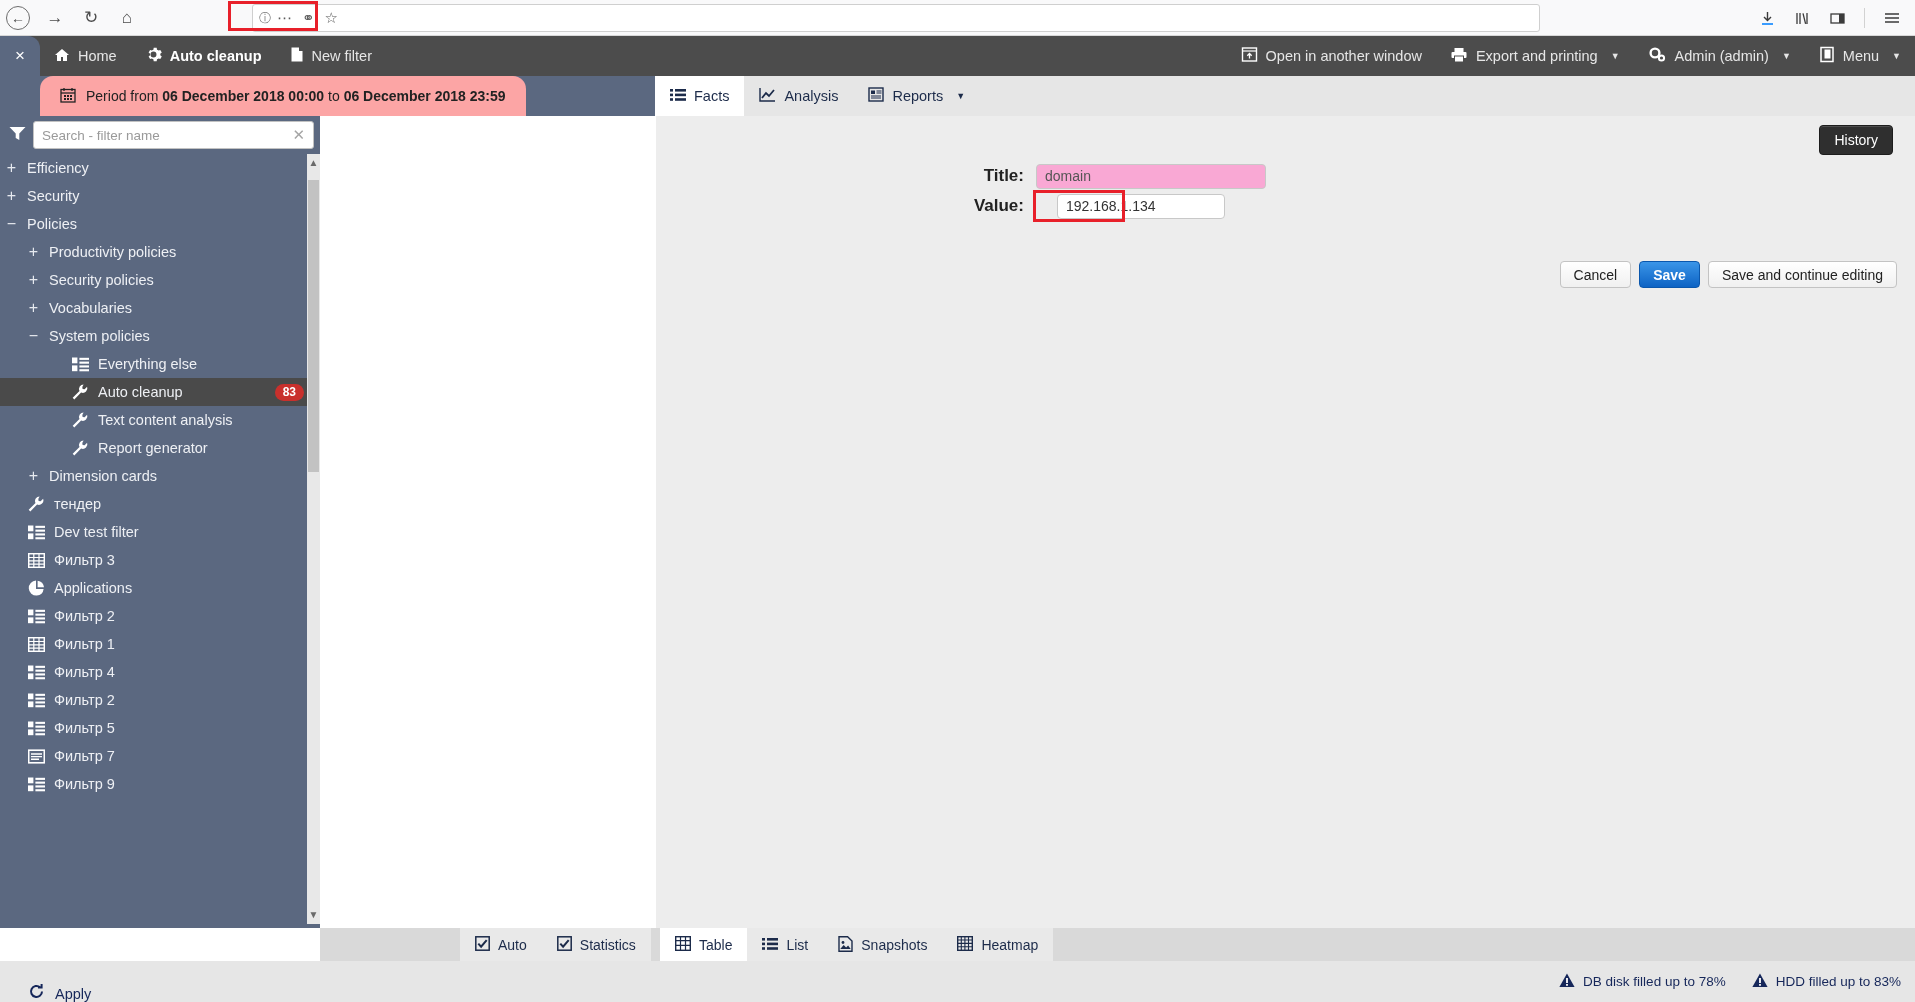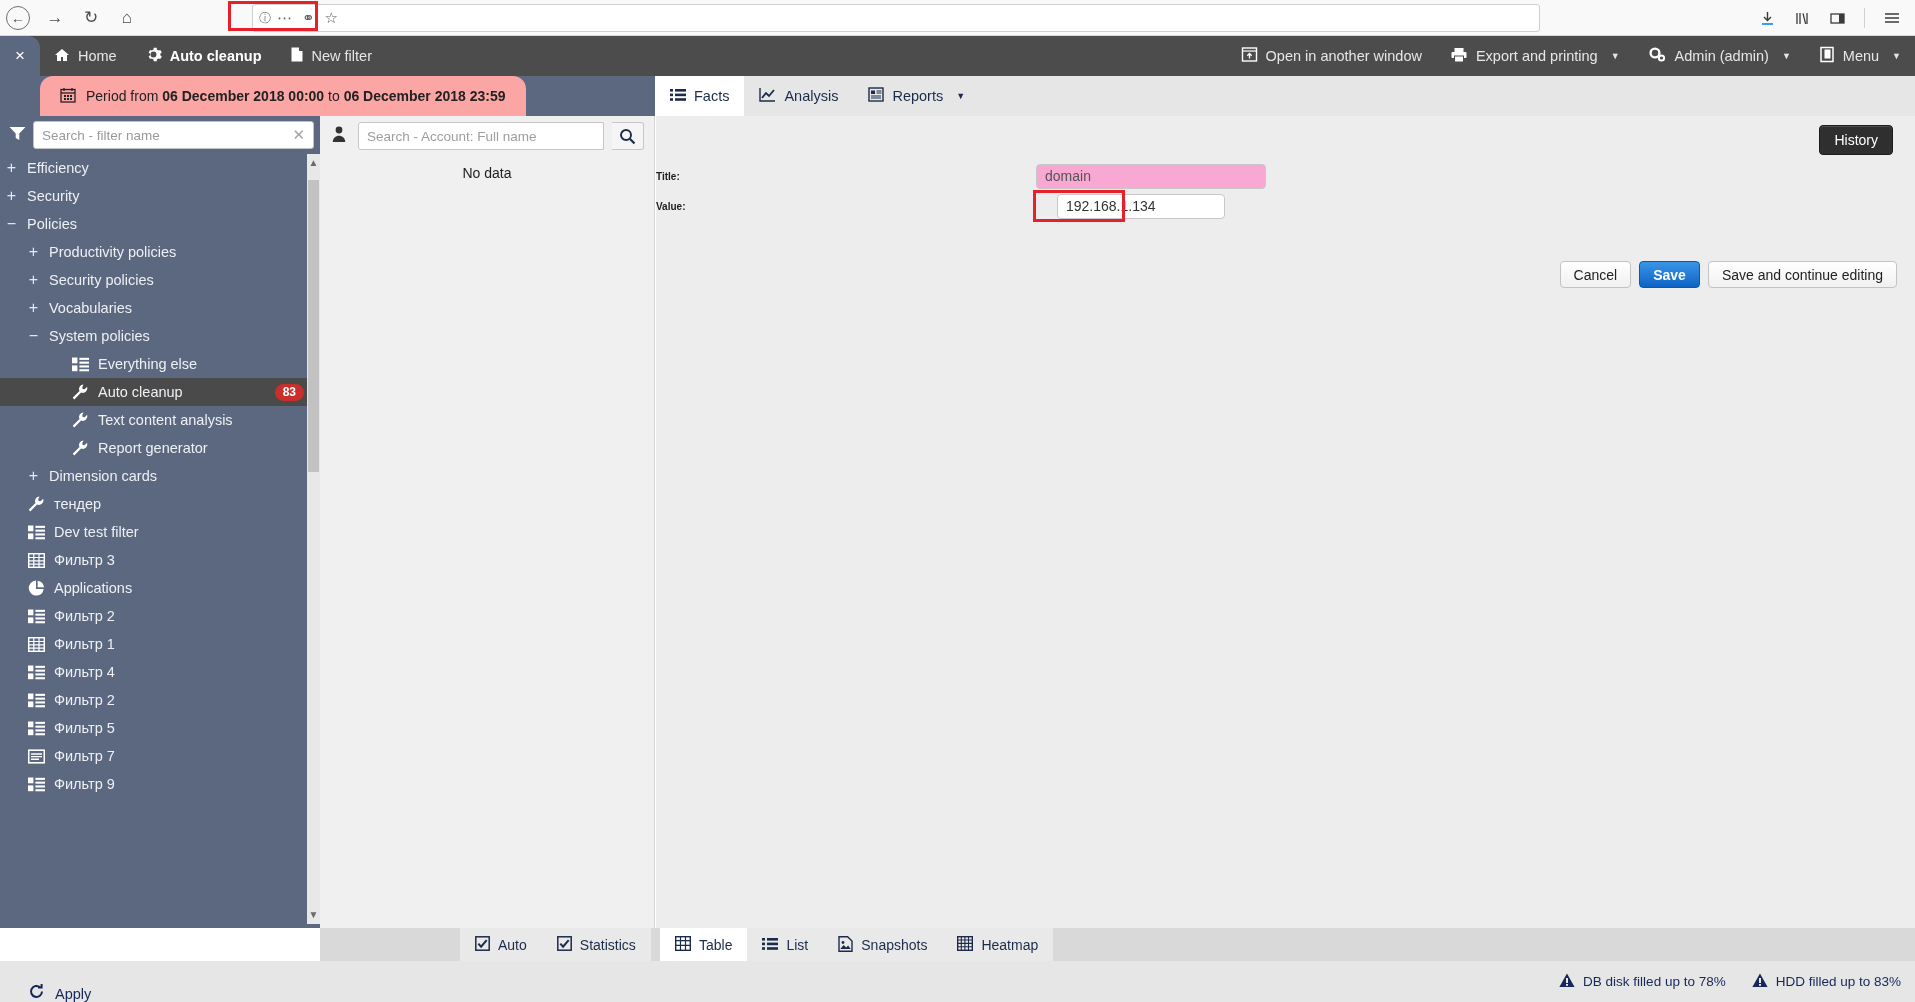--- a/index.html
+++ b/index.html
@@ -168,21 +168,21 @@
     position: absolute; left: 656px; top: 116px; width: 1259px; height: 812px;
     background: #ededed;
   }
   .history-btn {
     position: absolute; right: 22px; top: 9px; background: #2f2f2f; color: #fff;
     border: 1px solid #1d1d1d; border-radius: 4px; padding: 6px 14px; font-size: 14px;
     box-shadow: inset 0 1px 0 rgba(255,255,255,.15);
   }
   .form-rows { position: absolute; left: 0; top: 46px; width: 100%; }
   .frow { display: flex; align-items: center; height: 28px; margin-bottom: 2px; }
-  .flabel { width: 380px; padding-right: 12px; font-size: 10px;
+  .flabel { width: 380px; text-align: right; padding-right: 12px; font-size: 17px;
             font-weight: bold; color: #222; }
   .finput {
     height: 25px; border: 1px solid #c8c8c8; border-radius: 4px;
     font-size: 14px; color: #555; padding: 0 8px; font-family: "Liberation Sans", sans-serif;
     outline: none;
   }
   .finput.title { width: 230px; background: #f9a8d4; }
   .finput.value { width: 168px; background: #ffffff; color: #333; margin-left: 21px; }
   .value-wrap { position: relative; }
   .value-hl {
@@ -644,48 +644,20 @@
   <div class="apply-bar">
     <span class="gi">
       <svg width="17" height="17" viewBox="0 0 17 17">
           <path d="M14 8.5a5.5 5.5 0 11-1.9-4.2" stroke="#16275a" stroke-width="2" fill="none"></path>
           <path d="M13.6 1v3.6H10" stroke="#16275a" stroke-width="2" fill="none"></path>
         </svg>
     </span>
     <span>Apply</span>
   </div>
 
-  <div class="acct-panel">
-    <div class="acct-search-row">
-      <div class="person-ico">
-        <svg width="14" height="16" viewBox="0 0 14 16">
-            <circle cx="7" cy="4" r="3.4" fill="#333"></circle>
-            <path d="M0.8 16c0-3.8 2.8-6.2 6.2-6.2s6.2 2.4 6.2 6.2z" fill="#333"></path>
-          </svg>
-      </div>
-      <div class="acct-input">
-        <input type="text" placeholder="Search - Account: Full name" style="">
-      </div>
-      <div class="acct-go">
-        <svg width="17" height="17" viewBox="0 0 17 17">
-            <circle cx="7" cy="7" r="5" fill="none" stroke="#1c2b4a" stroke-width="1.9"></circle>
-            <path d="M10.8 10.8L15.5 15.5" stroke="#1c2b4a" stroke-width="2.2"></path>
-          </svg>
-      </div>
-    </div>
-    <div class="no-data">No data</div>
-    <div class="acct-grip">
-      <i></i>
-        <i></i>
-        <i></i>
-        <i></i>
-        <i></i>
-        <i></i>
-    </div>
-  </div>
 
   <div class="main">
     <div class="history-btn">History</div>
 
     <div class="form-rows">
       <div class="frow">
         <div class="flabel">Title:</div>
         <input class="finput title" type="text" readonly="" value="domain" style="">
       </div>
       <div class="frow">

